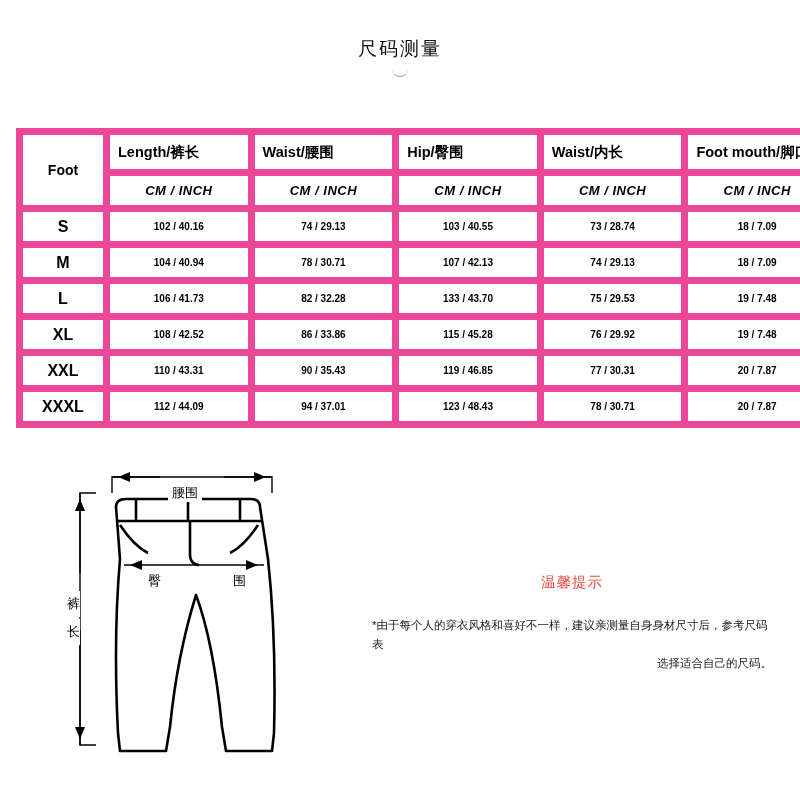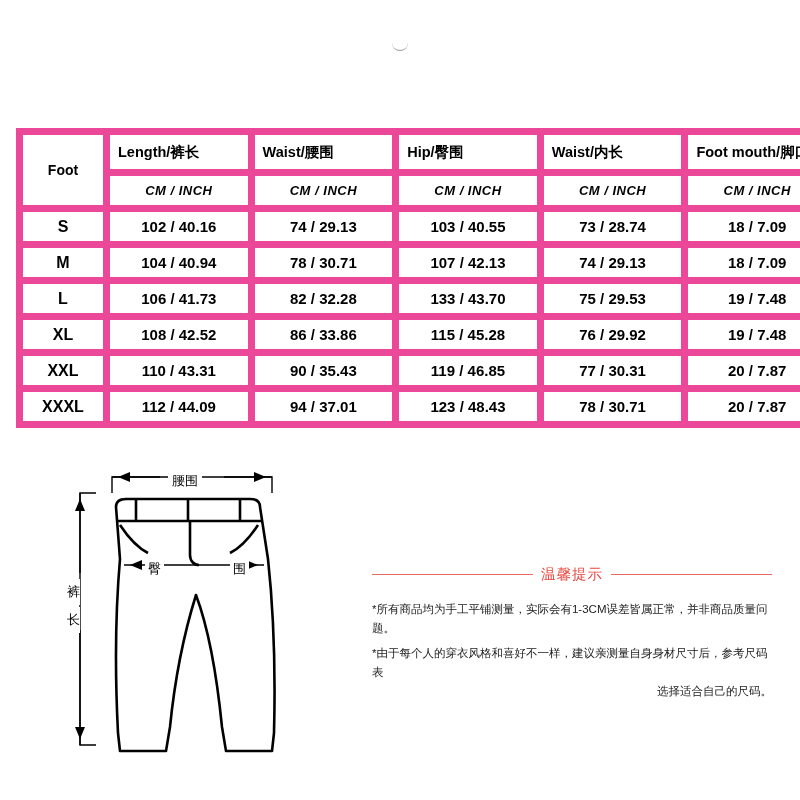--- a/index.html
+++ b/index.html
@@ -73,21 +73,21 @@
     height: 29px;
     font-size: 13px;
     letter-spacing: 0.5px;
     font-style: italic;
   }
   .size-cell {
     font-size: 16px;
     height: 29px;
   }
   .data-cell {
-    font-size: 15px;
+    font-size: 10px;
     height: 29px;
   }
   .size-corner {
     font-size: 14px;
   }
 
   
   #diagram {
     position: absolute;
     left: 40px;
@@ -103,20 +103,21 @@
     left: 372px;
     top: 565px;
     width: 400px;
   }
   #tips-head {
     display: flex;
     align-items: center;
     justify-content: center;
     gap: 8px;
     margin-bottom: 16px;
+    flex-direction: column;
   }
   #tips-head .rule {
     flex: 1;
     height: 1px;
     background: #e8695f;
   }
   #tips-title {
     color: #e8453c;
     font-size: 14.5px;
     letter-spacing: 1px;
@@ -131,20 +132,21 @@
   .tip-line .indent {
     display: block;
     padding-left: 8px;
     text-align: right;
   }
 </style>
 </head>
 <body>
 
 <div id="title-block">
+  <div id="title-text">尺码测量</div>
   <div id="title-underline"></div>
 </div>
 
 <div id="size-table-wrap">
   <table class="size-table">
     <tbody>
       <tr>
         <td class="col-size hdr-main size-corner" rowspan="2">Foot</td>
         <td class="col-data hdr-main">
             <span class="lbl">Length/裤长</span>
@@ -273,33 +275,32 @@
       <path d="M218,70 C210,82 202,92 190,98"></path>
     </g>
 
     <g stroke="#000" stroke-width="1.4">
       <line x1="84" y1="110" x2="224" y2="110"></line>
     </g>
     <polygon points="90,110 102,105 102,115" fill="#000"></polygon>
     <polygon points="218,110 206,105 206,115" fill="#000"></polygon>
   </svg>
 
-  <div style="position:absolute; left:0; top:4px; width:320px; height:330px; pointer-events:none;">
+  <div style="position:absolute; left:0; top:16px; width:320px; height:330px; pointer-events:none;">
     <div style="position:absolute; left:128px; top:13px; font-size:13px; background:#fff; padding:0 4px;">腰围</div>
     <div style="position:absolute; left:27px; top:120px; font-size:13px; background:#fff; padding:4px 0;">裤</div>
     <div style="position:absolute; left:27px; top:148px; font-size:13px; background:#fff; padding:4px 0;">长</div>
     <div style="position:absolute; left:105px; top:101px; font-size:13px; background:#fff; padding:0 3px;">臀</div>
     <div style="position:absolute; left:190px; top:101px; font-size:13px; background:#fff; padding:0 3px;">围</div>
   </div>
 </div>
 
 <div id="tips-block">
   <div id="tips-head">
     <span class="rule"></span>
     <span id="tips-title">温馨提示</span>
     <span class="rule"></span>
   </div>
-  <div class="tip-line">*所有商品均为手工平铺测量，实际会有1-3CM误差皆属正常，并非商品质量问题。</div>
   <div class="tip-line">
     <span>*由于每个人的穿衣风格和喜好不一样，建议亲测量自身身材尺寸后，参考尺码表</span>
     <span class="indent">选择适合自己的尺码。</span>
   </div>
 </div>
 
 </body></html>

